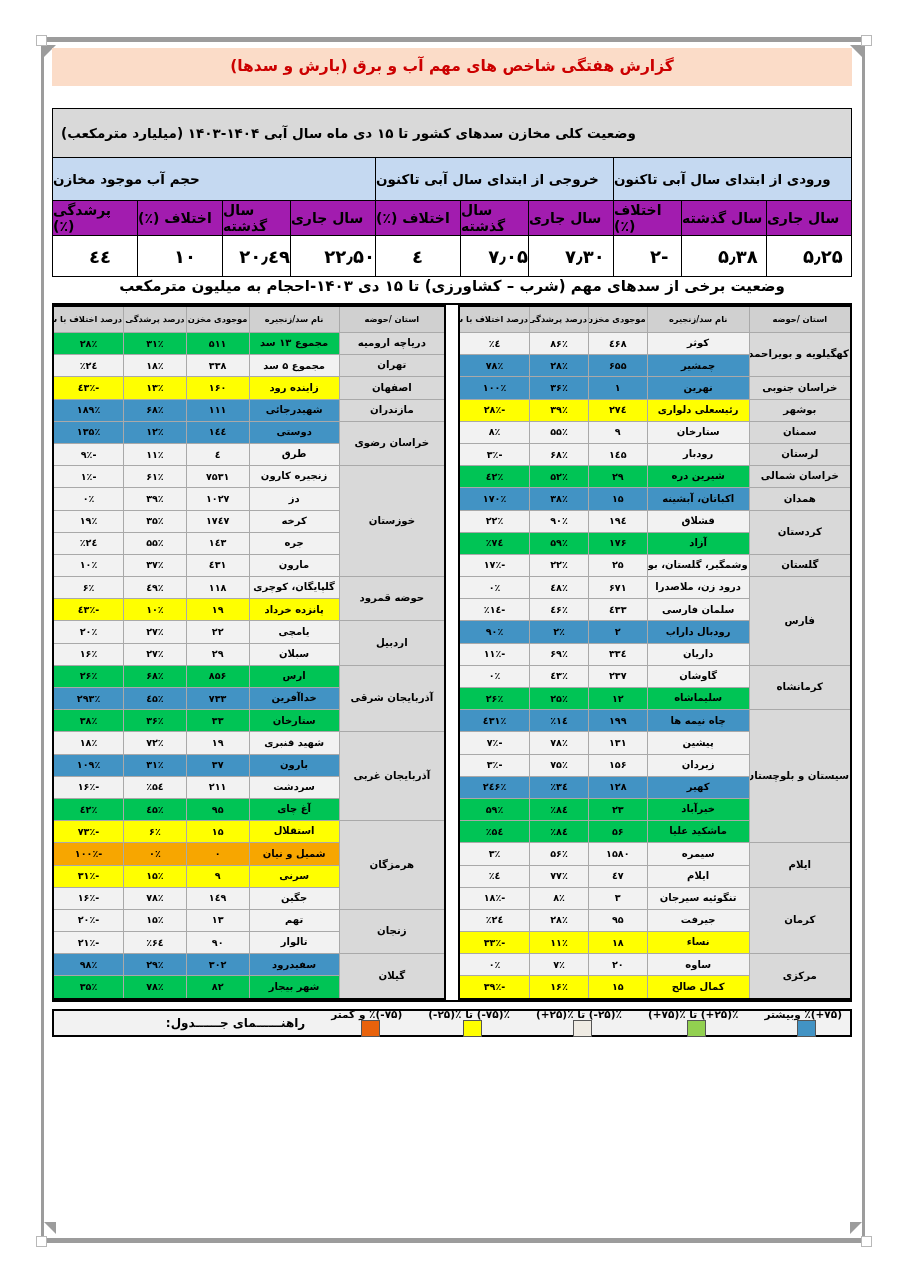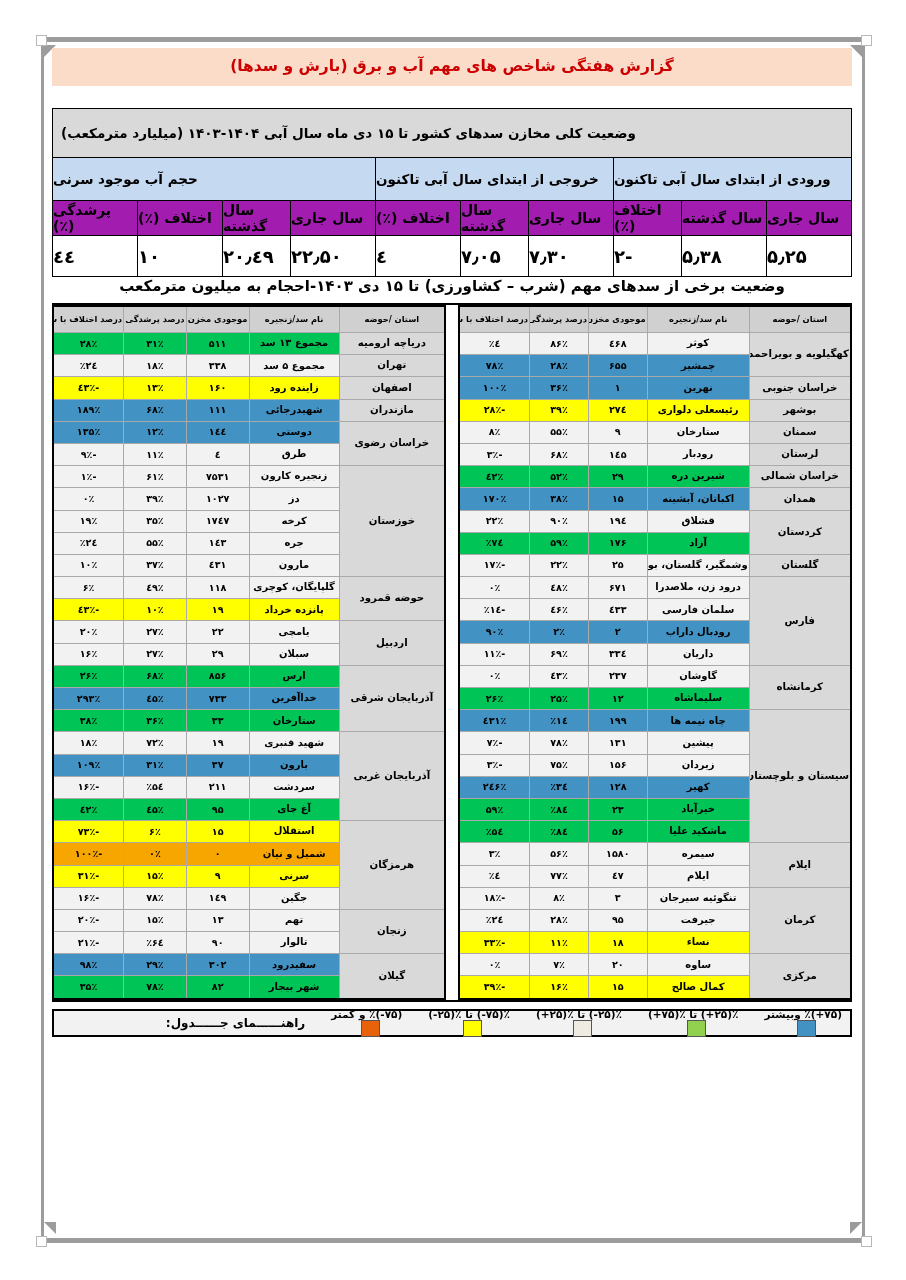--- a/index.html
+++ b/index.html
@@ -76,20 +76,21 @@
     background:#a21caf;
     font-size:14px;
     font-weight:bold;
     height:34px;
   }
   .summary .val{
     background:#ffffff;
     font-size:18px;
     font-weight:bold;
     height:40px;
+    padding-left:36px;
   }
 
   
   .sect-title{
     text-align:center;
     font-size:15px;
     font-weight:bold;
     color:#000;
     padding-bottom:8px;
   }
@@ -204,21 +205,21 @@
         <col style="width:10%">
           <col style="width:10%">
       </colgroup>
       <tbody id="summary-body">
           <tr>
             <td class="cap" colspan="10">وضعیت کلی مخازن سدهای کشور تا ۱۵ دی ماه سال آبی ۱۴۰۴-۱۴۰۳ (میلیارد مترمکعب)</td>
           </tr>
           <tr>
             <td class="grp" colspan="3">ورودی از ابتدای سال آبی تاکنون</td>
             <td class="grp" colspan="3">خروجی از ابتدای سال آبی تاکنون</td>
-            <td class="grp" colspan="4">حجم آب موجود سرنی</td>
+            <td class="grp" colspan="4">حجم آب موجود مخازن</td>
           </tr>
           <tr>
             <td class="sub">سال جاری</td>
             <td class="sub">سال گذشته</td>
             <td class="sub">اختلاف (٪)</td>
             <td class="sub">سال جاری</td>
             <td class="sub">سال گذشته</td>
             <td class="sub">اختلاف (٪)</td>
             <td class="sub">سال جاری</td>
             <td class="sub">سال گذشته</td>

